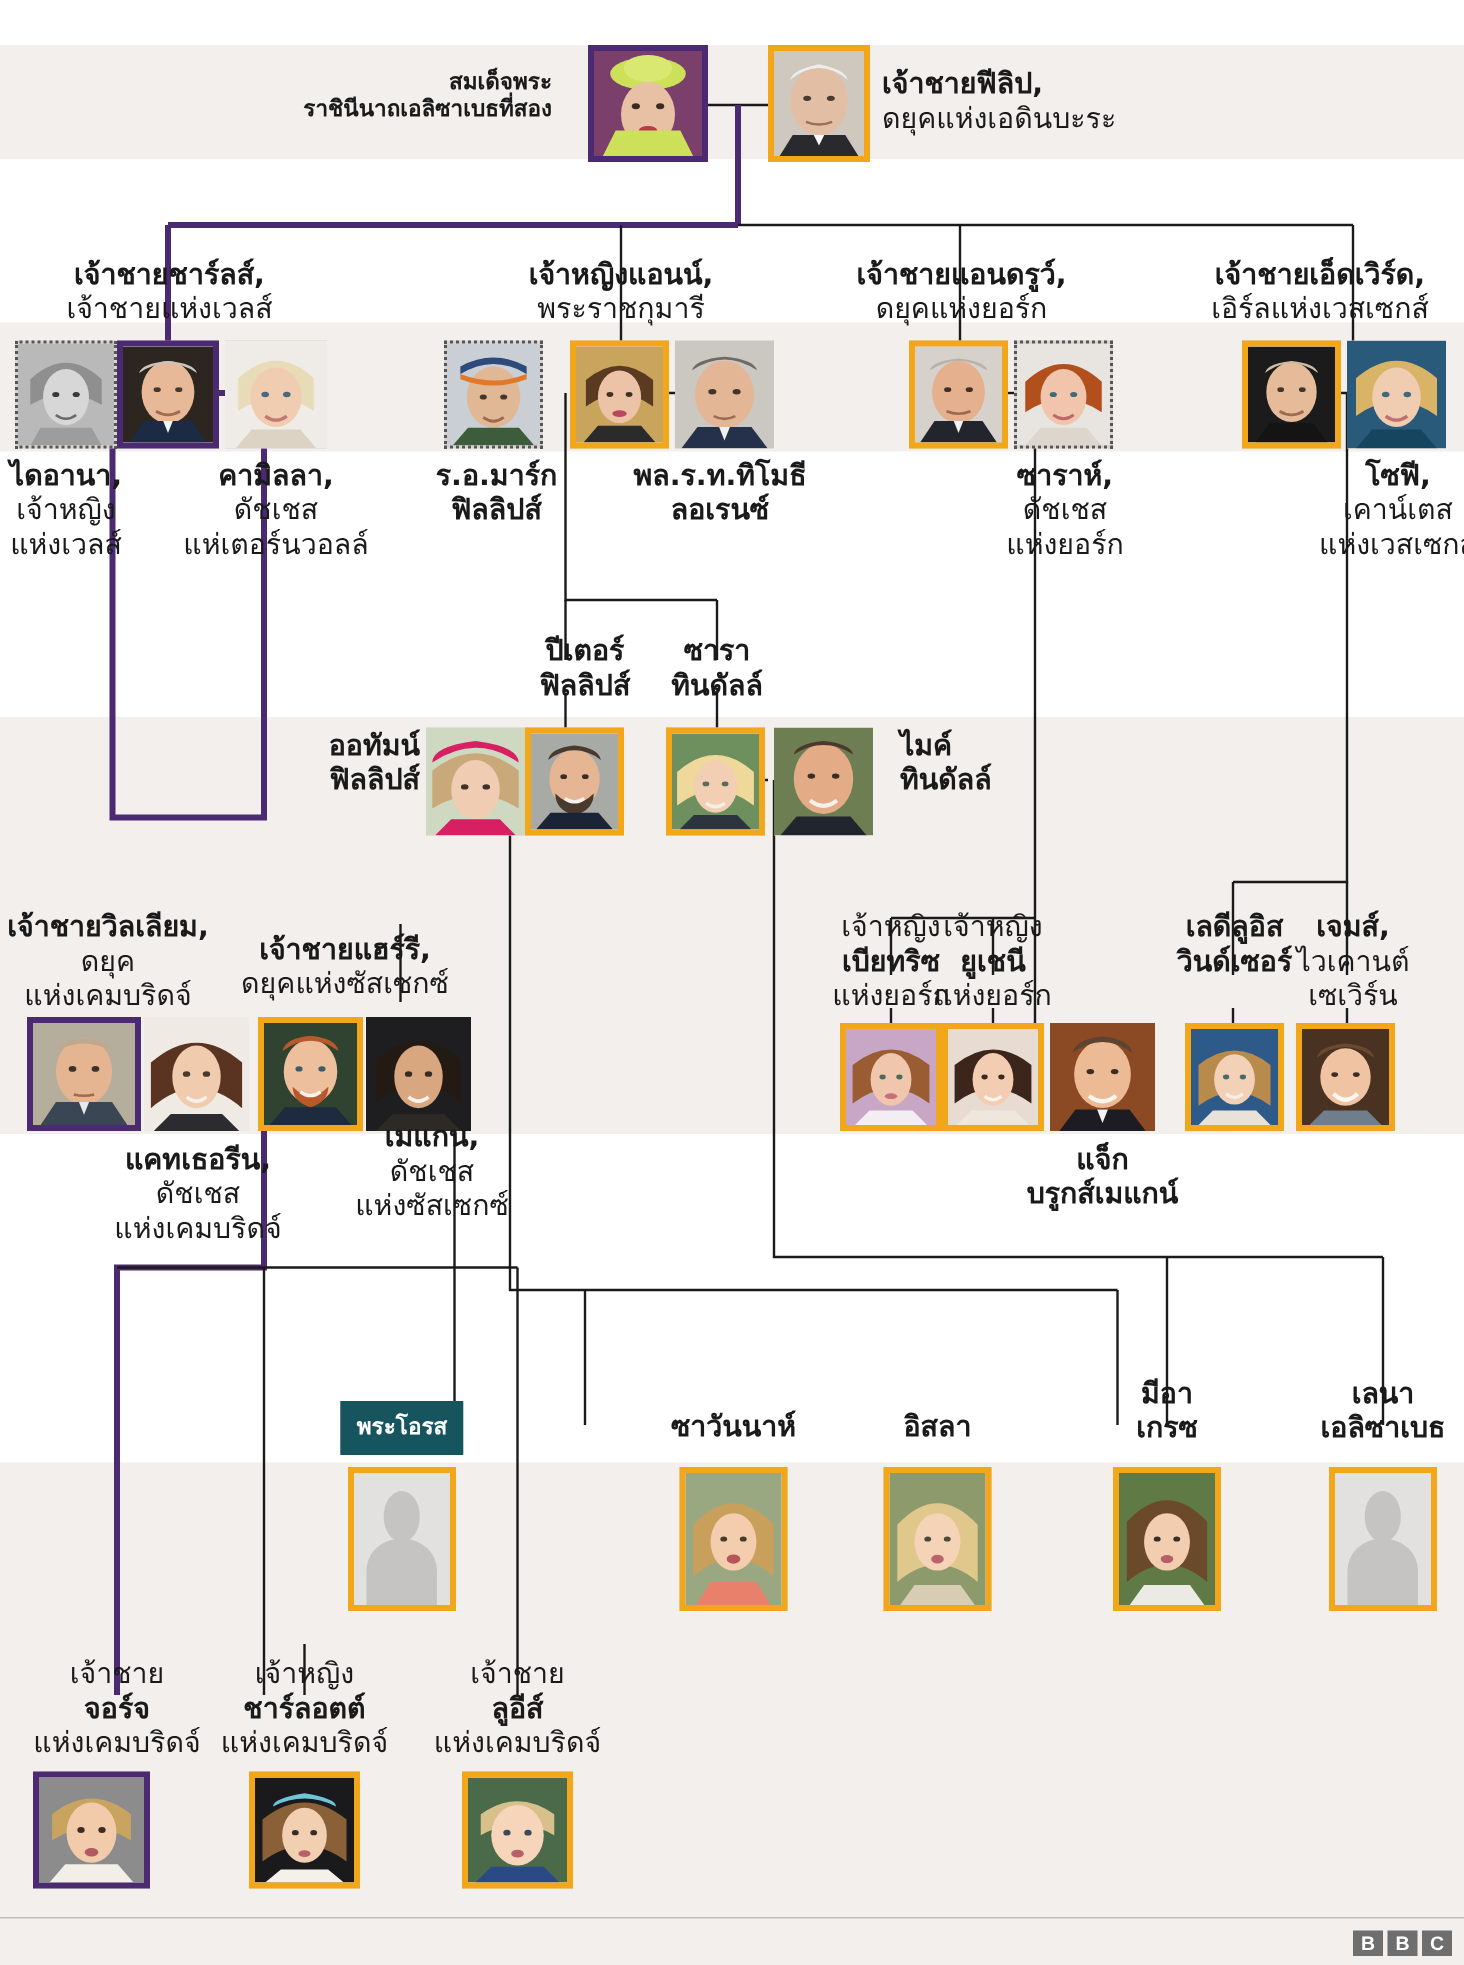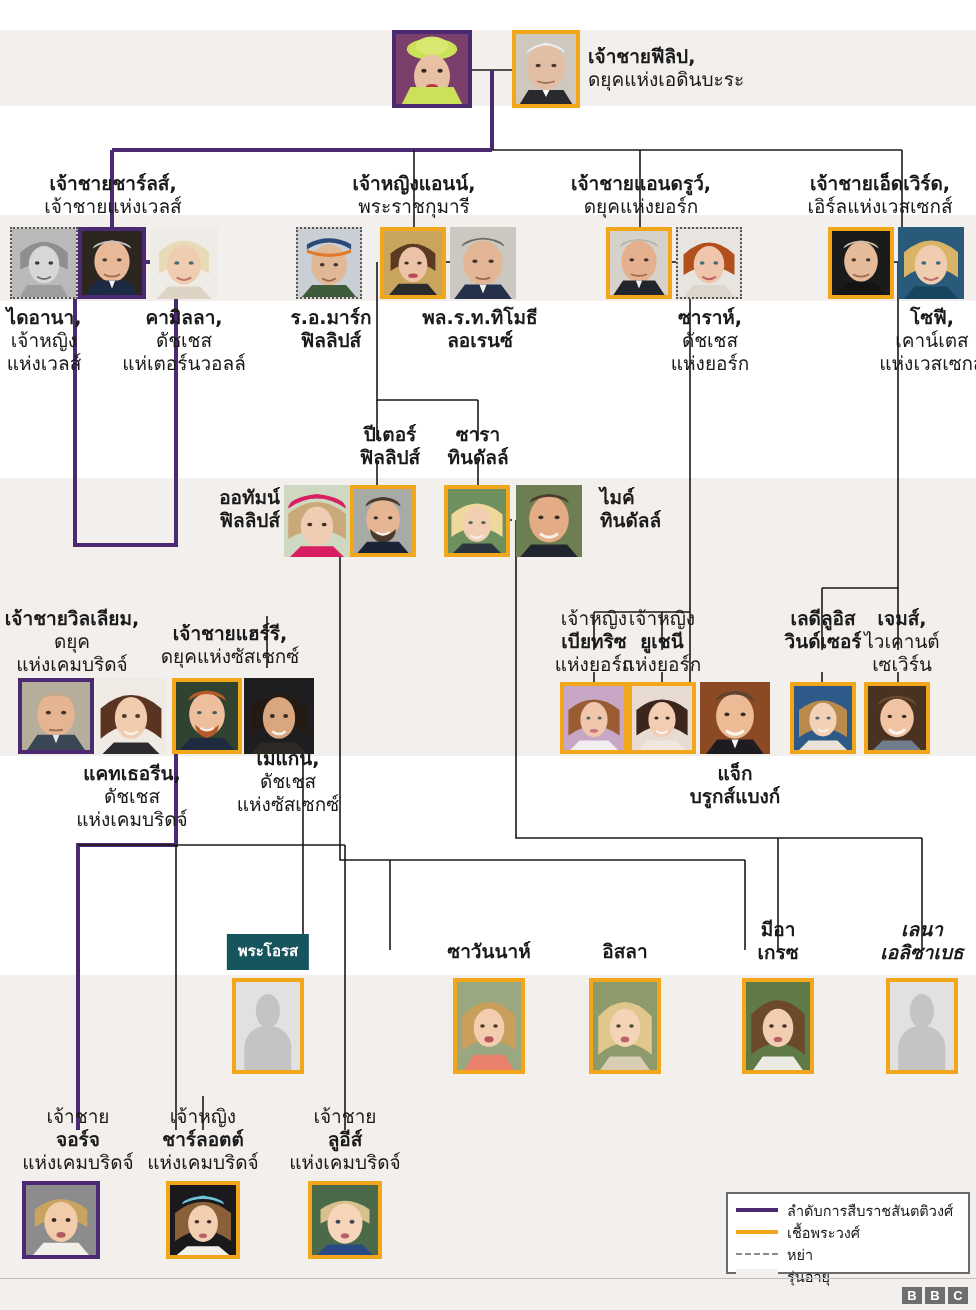--- a/index.html
+++ b/index.html
@@ -145,20 +145,24 @@
       <path d="M299 695 H267"></path>
       <path d="M303 695 V935"></path>
 
       <path d="M112 168 V196" stroke="#4b2a72" stroke-width="4"></path>
       <path d="M414 168 V196"></path>
       <path d="M640 168 V196"></path>
       <path d="M902 168 V196"></path>
     </g>
   </svg>
 
+  <div class="lbl ta-r b big" style="left:368px;top:45px;">
+    <div class="b">สมเด็จพระ</div>
+    <div class="b">ราชินีนาถเอลิซาเบธที่สอง</div>
+  </div>
   <div class="photo fr-purple" style="left:392px;top:30px;width:80px;height:78px;">
     <svg class="ph" viewBox="0 0 40 40" preserveAspectRatio="xMidYMid slice">
       <rect width="40" height="40" fill="#7b3f6b"></rect>
       <ellipse cx="20" cy="9" rx="14" ry="6" fill="#cde05a"></ellipse>
       <ellipse cx="20" cy="24" rx="10" ry="12" fill="#e8c0a4"></ellipse>
       <ellipse cx="20" cy="7" rx="9" ry="5" fill="#d8e870"></ellipse>
       <ellipse cx="15.5" cy="21" rx="1.5" ry="1.1" fill="#3b2a22"></ellipse>
       <ellipse cx="24.5" cy="21" rx="1.5" ry="1.1" fill="#3b2a22"></ellipse>
       <ellipse cx="20" cy="30" rx="3.4" ry="1.7" fill="#b8384c"></ellipse>
       <path d="M3 40 L8 30 L32 30 L37 40 Z" fill="#cde05a"></path>
@@ -547,21 +551,21 @@
       <ellipse cx="20" cy="20" rx="10.5" ry="12" fill="#f0c4a2"></ellipse>
       <path d="M8 12 Q20 3 32 12 Q31 7 20 6 Q9 7 8 12Z" fill="#6a4a2c"></path>
       <ellipse cx="15.5" cy="19" rx="1.4" ry="1" fill="#3a2d24"></ellipse>
       <ellipse cx="24.5" cy="19" rx="1.4" ry="1" fill="#3a2d24"></ellipse>
       <path d="M15 27 Q20 32 25 27" stroke="#fbf7f0" stroke-width="1.8" fill="none"></path>
       <path d="M5 40 L11 34 L29 34 L35 40 Z" fill="#6f7d8c"></path>
     </svg>
   </div>
   <div class="lbl ta-c" style="left:735px;top:762px;">
     <div class="b">แจ็ก</div>
-    <div class="b">บรูกส์แบงก์</div>
+    <div class="b">บรูกส์เมแกน์</div>
   </div>
 
   <div class="tag" style="left:268px;top:934px;">พระโอรส</div>
   <div class="photo fr-orange" style="left:232px;top:978px;width:72px;height:96px;">
     <div class="sil"></div>
   </div>
 
   <div class="lbl ta-c" style="left:489px;top:940px;">
     <div class="b">ซาวันนาห์</div>
   </div>
@@ -601,21 +605,21 @@
       <rect width="34" height="46" fill="#5f7a44"></rect>
       <path d="M3 17 Q17 2 31 17 L31 38 Q17 26 3 38 Z" fill="#6b4a2c"></path>
       <ellipse cx="17" cy="24" rx="8" ry="10" fill="#f2cdb0"></ellipse>
       <ellipse cx="13.6" cy="23" rx="1.2" ry="0.9" fill="#3a2d24"></ellipse>
       <ellipse cx="20.4" cy="23" rx="1.2" ry="0.9" fill="#3a2d24"></ellipse>
       <ellipse cx="17" cy="30" rx="2.2" ry="1.4" fill="#b8606a"></ellipse>
       <path d="M4 46 L9 39 L25 39 L30 46 Z" fill="#eceae4"></path>
     </svg>
   </div>
 
-  <div class="lbl ta-c" style="left:922px;top:918px;font-style:italic;">
+  <div class="lbl ta-c" style="left:922px;top:918px;">
     <div class="b">เลนา</div>
     <div class="b">เอลิซาเบธ</div>
   </div>
   <div class="photo fr-orange" style="left:886px;top:978px;width:72px;height:96px;">
     <div class="sil"></div>
   </div>
 
   <div class="lbl ta-c" style="left:78px;top:1105px;">
     <div class="n">เจ้าชาย</div>
     <div class="b">จอร์จ</div>
@@ -660,38 +664,20 @@
       <rect width="40" height="40" fill="#4a6a4a"></rect>
       <path d="M6 14 Q20 4 34 14 L34 22 Q20 14 6 22 Z" fill="#d8c08c"></path>
       <ellipse cx="20" cy="22" rx="10" ry="11.5" fill="#f7d5ba"></ellipse>
       <ellipse cx="16" cy="21" rx="1.4" ry="1.1" fill="#3b4a5a"></ellipse>
       <ellipse cx="24" cy="21" rx="1.4" ry="1.1" fill="#3b4a5a"></ellipse>
       <ellipse cx="20" cy="29" rx="2.4" ry="1.5" fill="#b8606a"></ellipse>
       <path d="M4 40 L10 34 L30 34 L36 40 Z" fill="#2a4a86"></path>
     </svg>
   </div>
 
-  <div id="legend" style="left:726px;top:1192px;width:244px;height:82px;">
-    <div class="lrow">
-      <span class="lswatch sw-purple"></span>
-      <span class="ltext">ลำดับการสืบราชสันตติวงศ์</span>
-    </div>
-    <div class="lrow">
-      <span class="lswatch sw-orange"></span>
-      <span class="ltext">เชื้อพระวงศ์</span>
-    </div>
-    <div class="lrow">
-      <span class="lswatch sw-dash"></span>
-      <span class="ltext">หย่า</span>
-    </div>
-    <div class="lrow">
-      <span class="lswatch sw-band"></span>
-      <span class="ltext">รุ่นอายุ</span>
-    </div>
-  </div>
 
   <div id="footrule"></div>
   <div id="bbc">
     <span>B</span>
     <span>B</span>
     <span>C</span>
   </div>
 
 </div>
 

